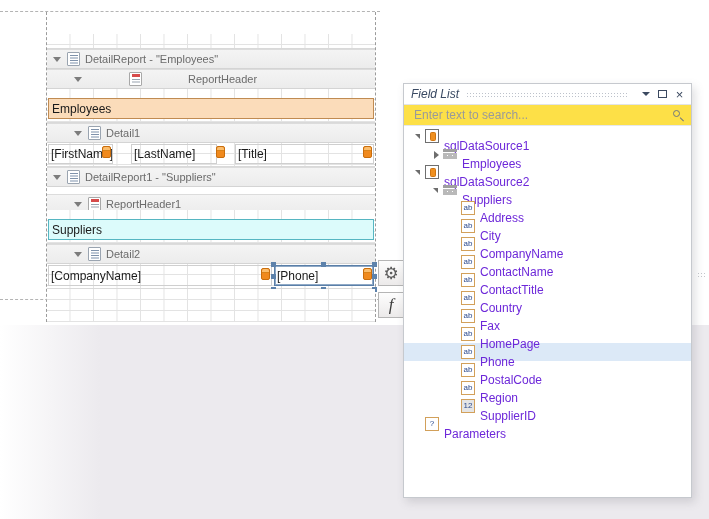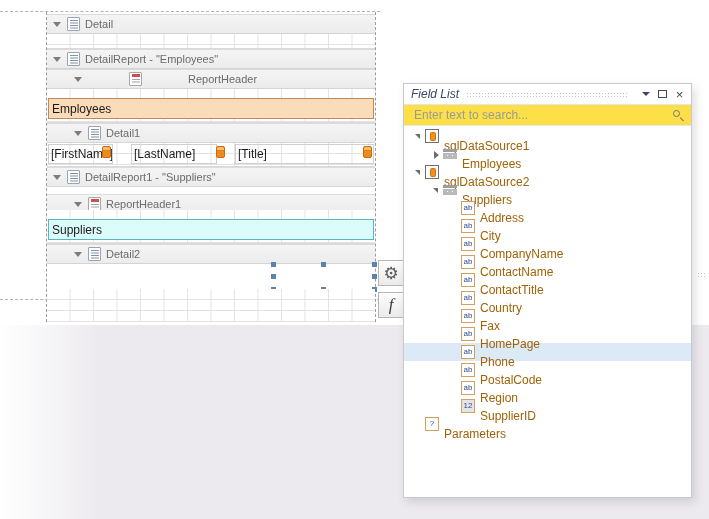--- a/index.html
+++ b/index.html
@@ -243,21 +243,21 @@
     border-left:5px solid transparent;
     border-top:5px solid #6d6d6d;
   }
   .node .arrow.collapsed:after{
     content:"";position:absolute;left:4px;top:3px;
     width:0;height:0;
     border-top:4px solid transparent;
     border-bottom:4px solid transparent;
     border-left:5px solid #6d6d6d;
   }
-  .node .nlabel{margin-left:5px;color:#a16207;margin-top:20px;}
+  .node .nlabel{margin-left:5px;color:#6d28d9;margin-top:20px;}
 
   
   .ico{width:14px;height:14px;flex:0 0 auto;position:relative;box-sizing:border-box;}
   .ico.ds{border:1px solid #6f6f6f;background:#ffffff;}
   .ico.ds:after{
     content:"";position:absolute;left:3.5px;top:2px;width:6px;height:9px;
     background:#f09020;border:1px solid #cf7410;border-radius:1.5px;box-sizing:border-box;
   }
   
   .ico.tbl{}
@@ -306,25 +306,20 @@
 
 <div id="app">
 
   <div class="designer-backdrop"></div>
 
   <div class="report-surface">
 
     <div class="page-top-dash"></div>
     <div class="page-area"></div>
 
-    <div class="band" style="top:14px;">
-      <span class="expander"></span>
-      <span class="band-icon"></span>
-      <span class="band-label">Detail</span>
-    </div>
 
     <div class="strip grid" style="top:34px;height:15px;"></div>
 
     <div class="band" style="top:49px;">
       <span class="expander"></span>
       <span class="band-icon"></span>
       <span class="band-label">DetailReport - "Employees"</span>
     </div>
 
     <div class="band lvl2" style="top:69px;gap:41px;">
@@ -379,20 +374,31 @@
         <span>Suppliers</span>
       </div>
     </div>
 
     <div class="band lvl2" style="top:244px;">
       <span class="expander"></span>
       <span class="band-icon"></span>
       <span class="band-label">Detail2</span>
     </div>
 
+    <div class="strip grid" style="top:264px;height:25px;">
+      <div class="ctrl" style="left:1px;top:1px;width:224px;height:21px;">
+        <span>[CompanyName]</span>
+      </div>
+      <div class="db-badge" style="left:214px;top:4px;"></div>
+
+      <div class="ctrl selected" style="left:227px;top:1px;width:100px;height:21px;">
+        <span>[Phone]</span>
+      </div>
+      <div class="db-badge" style="left:316px;top:4px;"></div>
+    </div>
 
     <div class="handle" style="left:271px;top:262px;"></div>
     <div class="handle" style="left:321px;top:262px;"></div>
     <div class="handle" style="left:372px;top:262px;"></div>
     <div class="handle" style="left:271px;top:274px;"></div>
     <div class="handle" style="left:372px;top:274px;"></div>
     <div class="handle" style="left:271px;top:287px;"></div>
     <div class="handle" style="left:321px;top:287px;"></div>
     <div class="handle" style="left:372px;top:287px;"></div>
 

